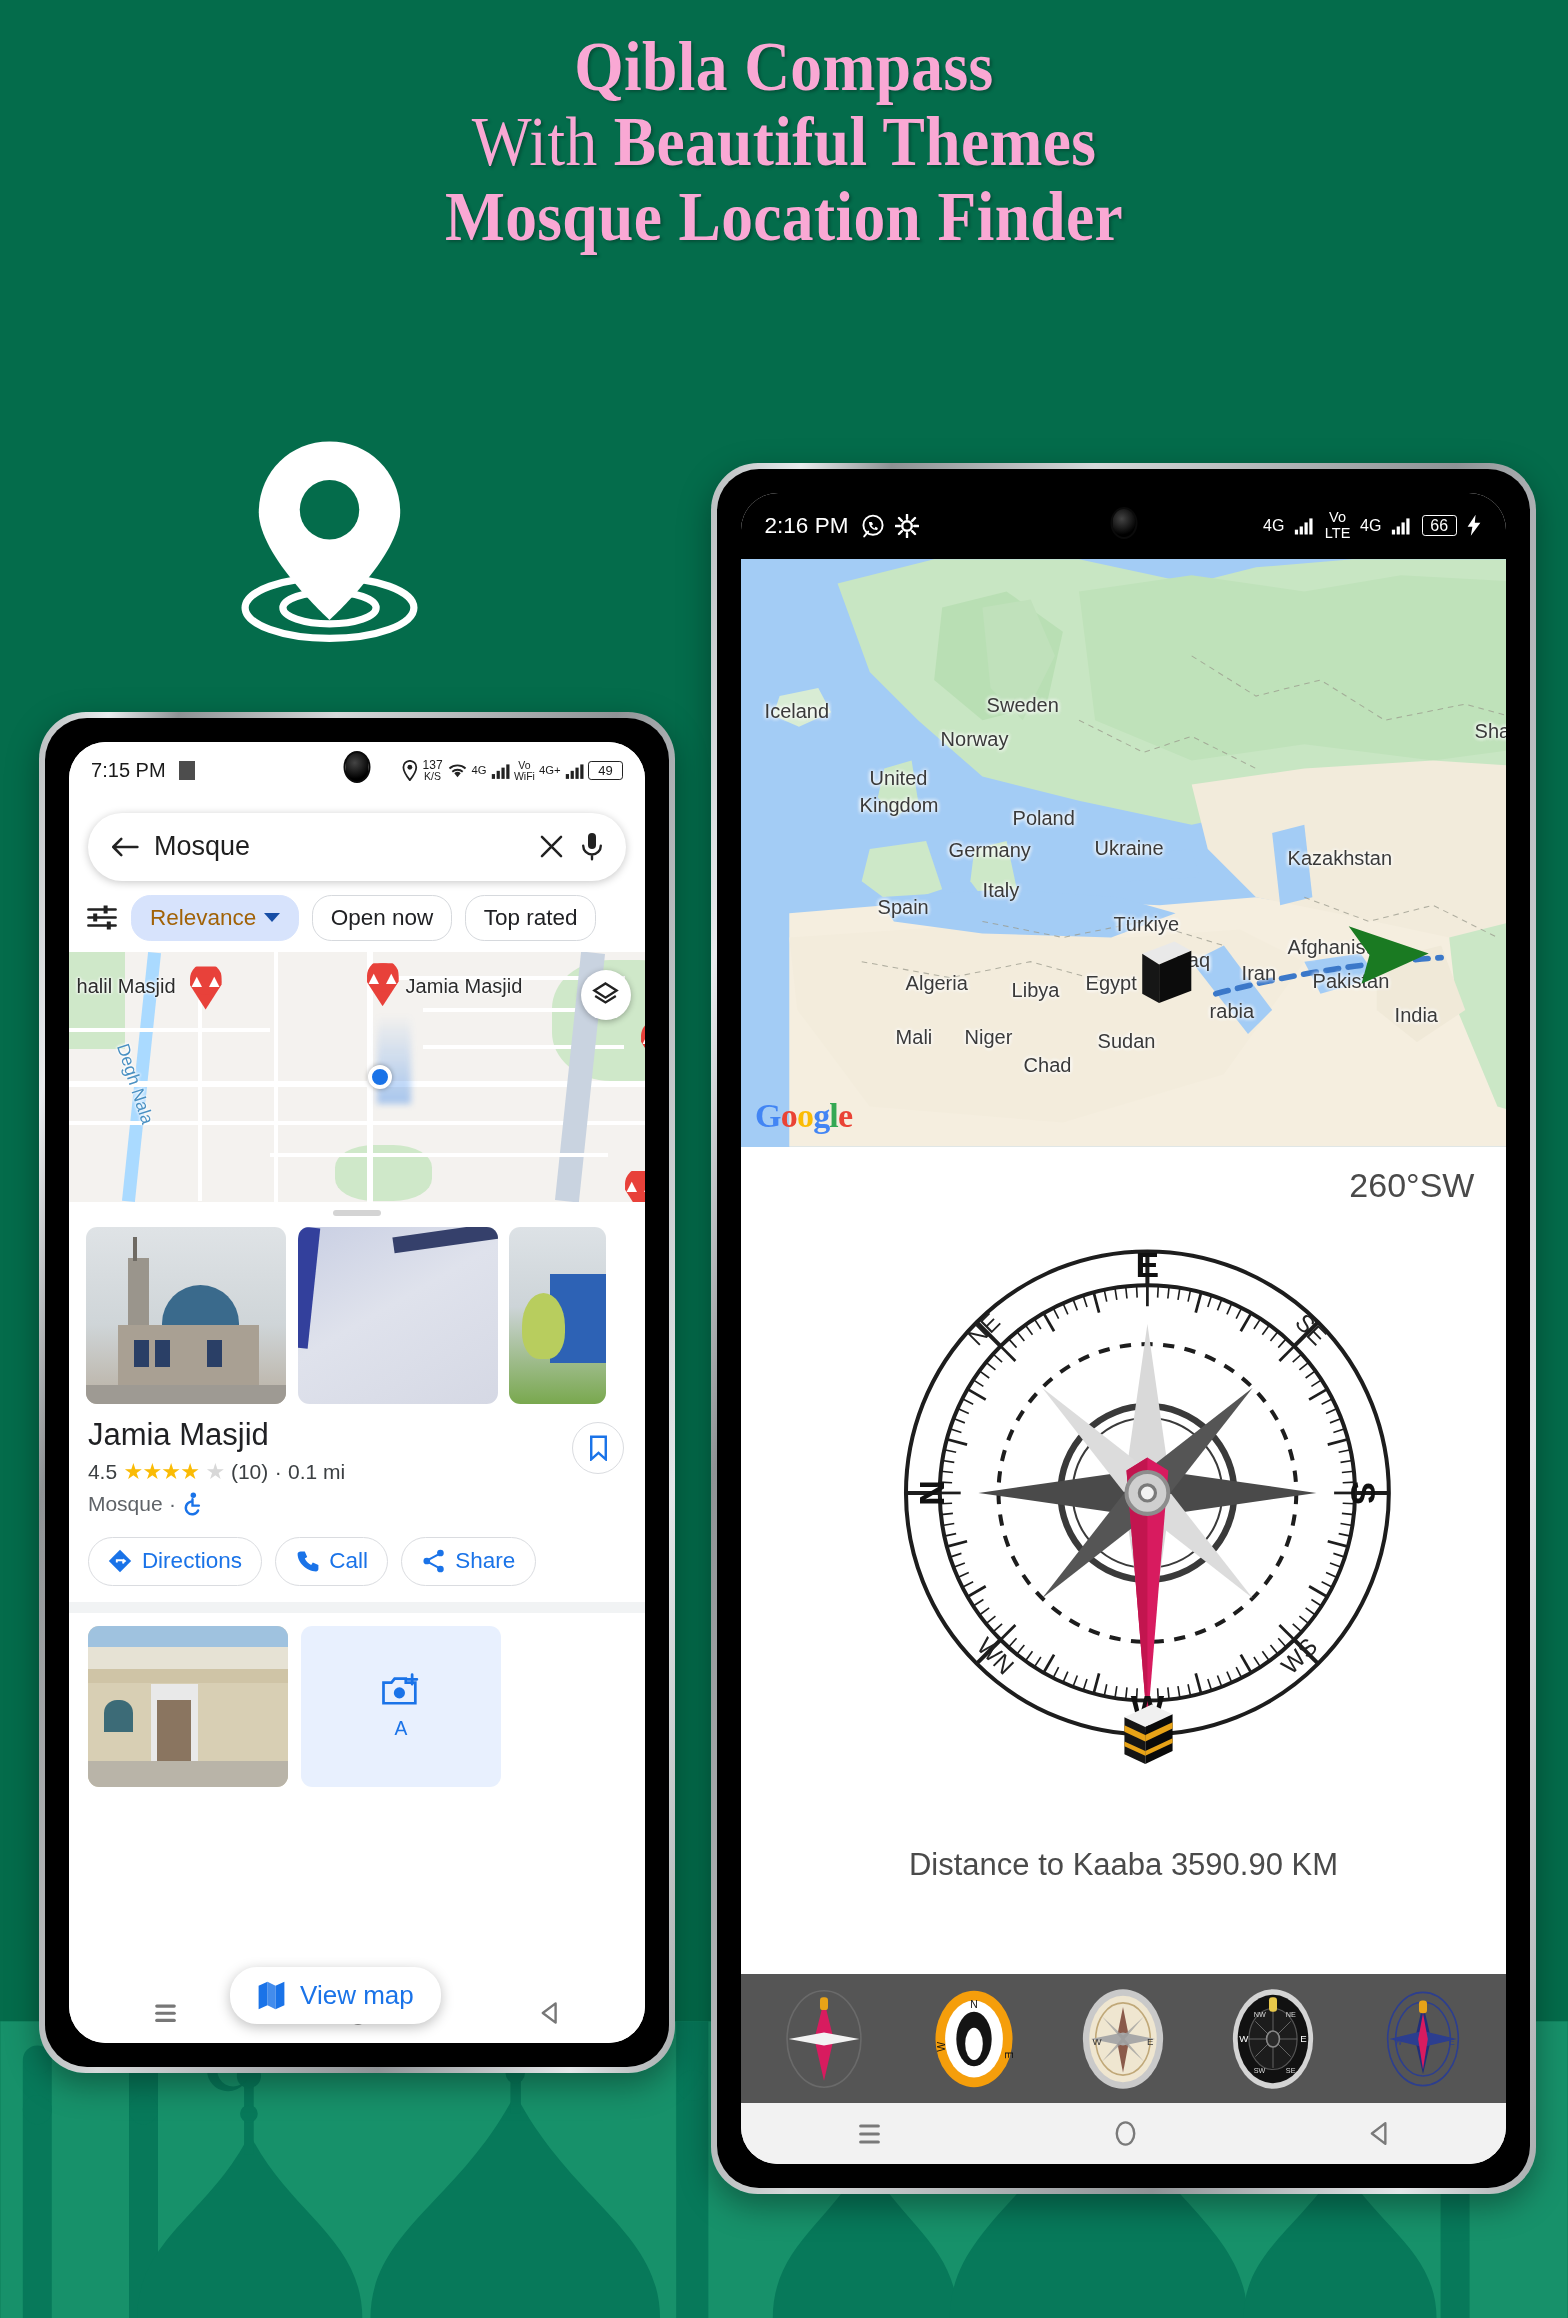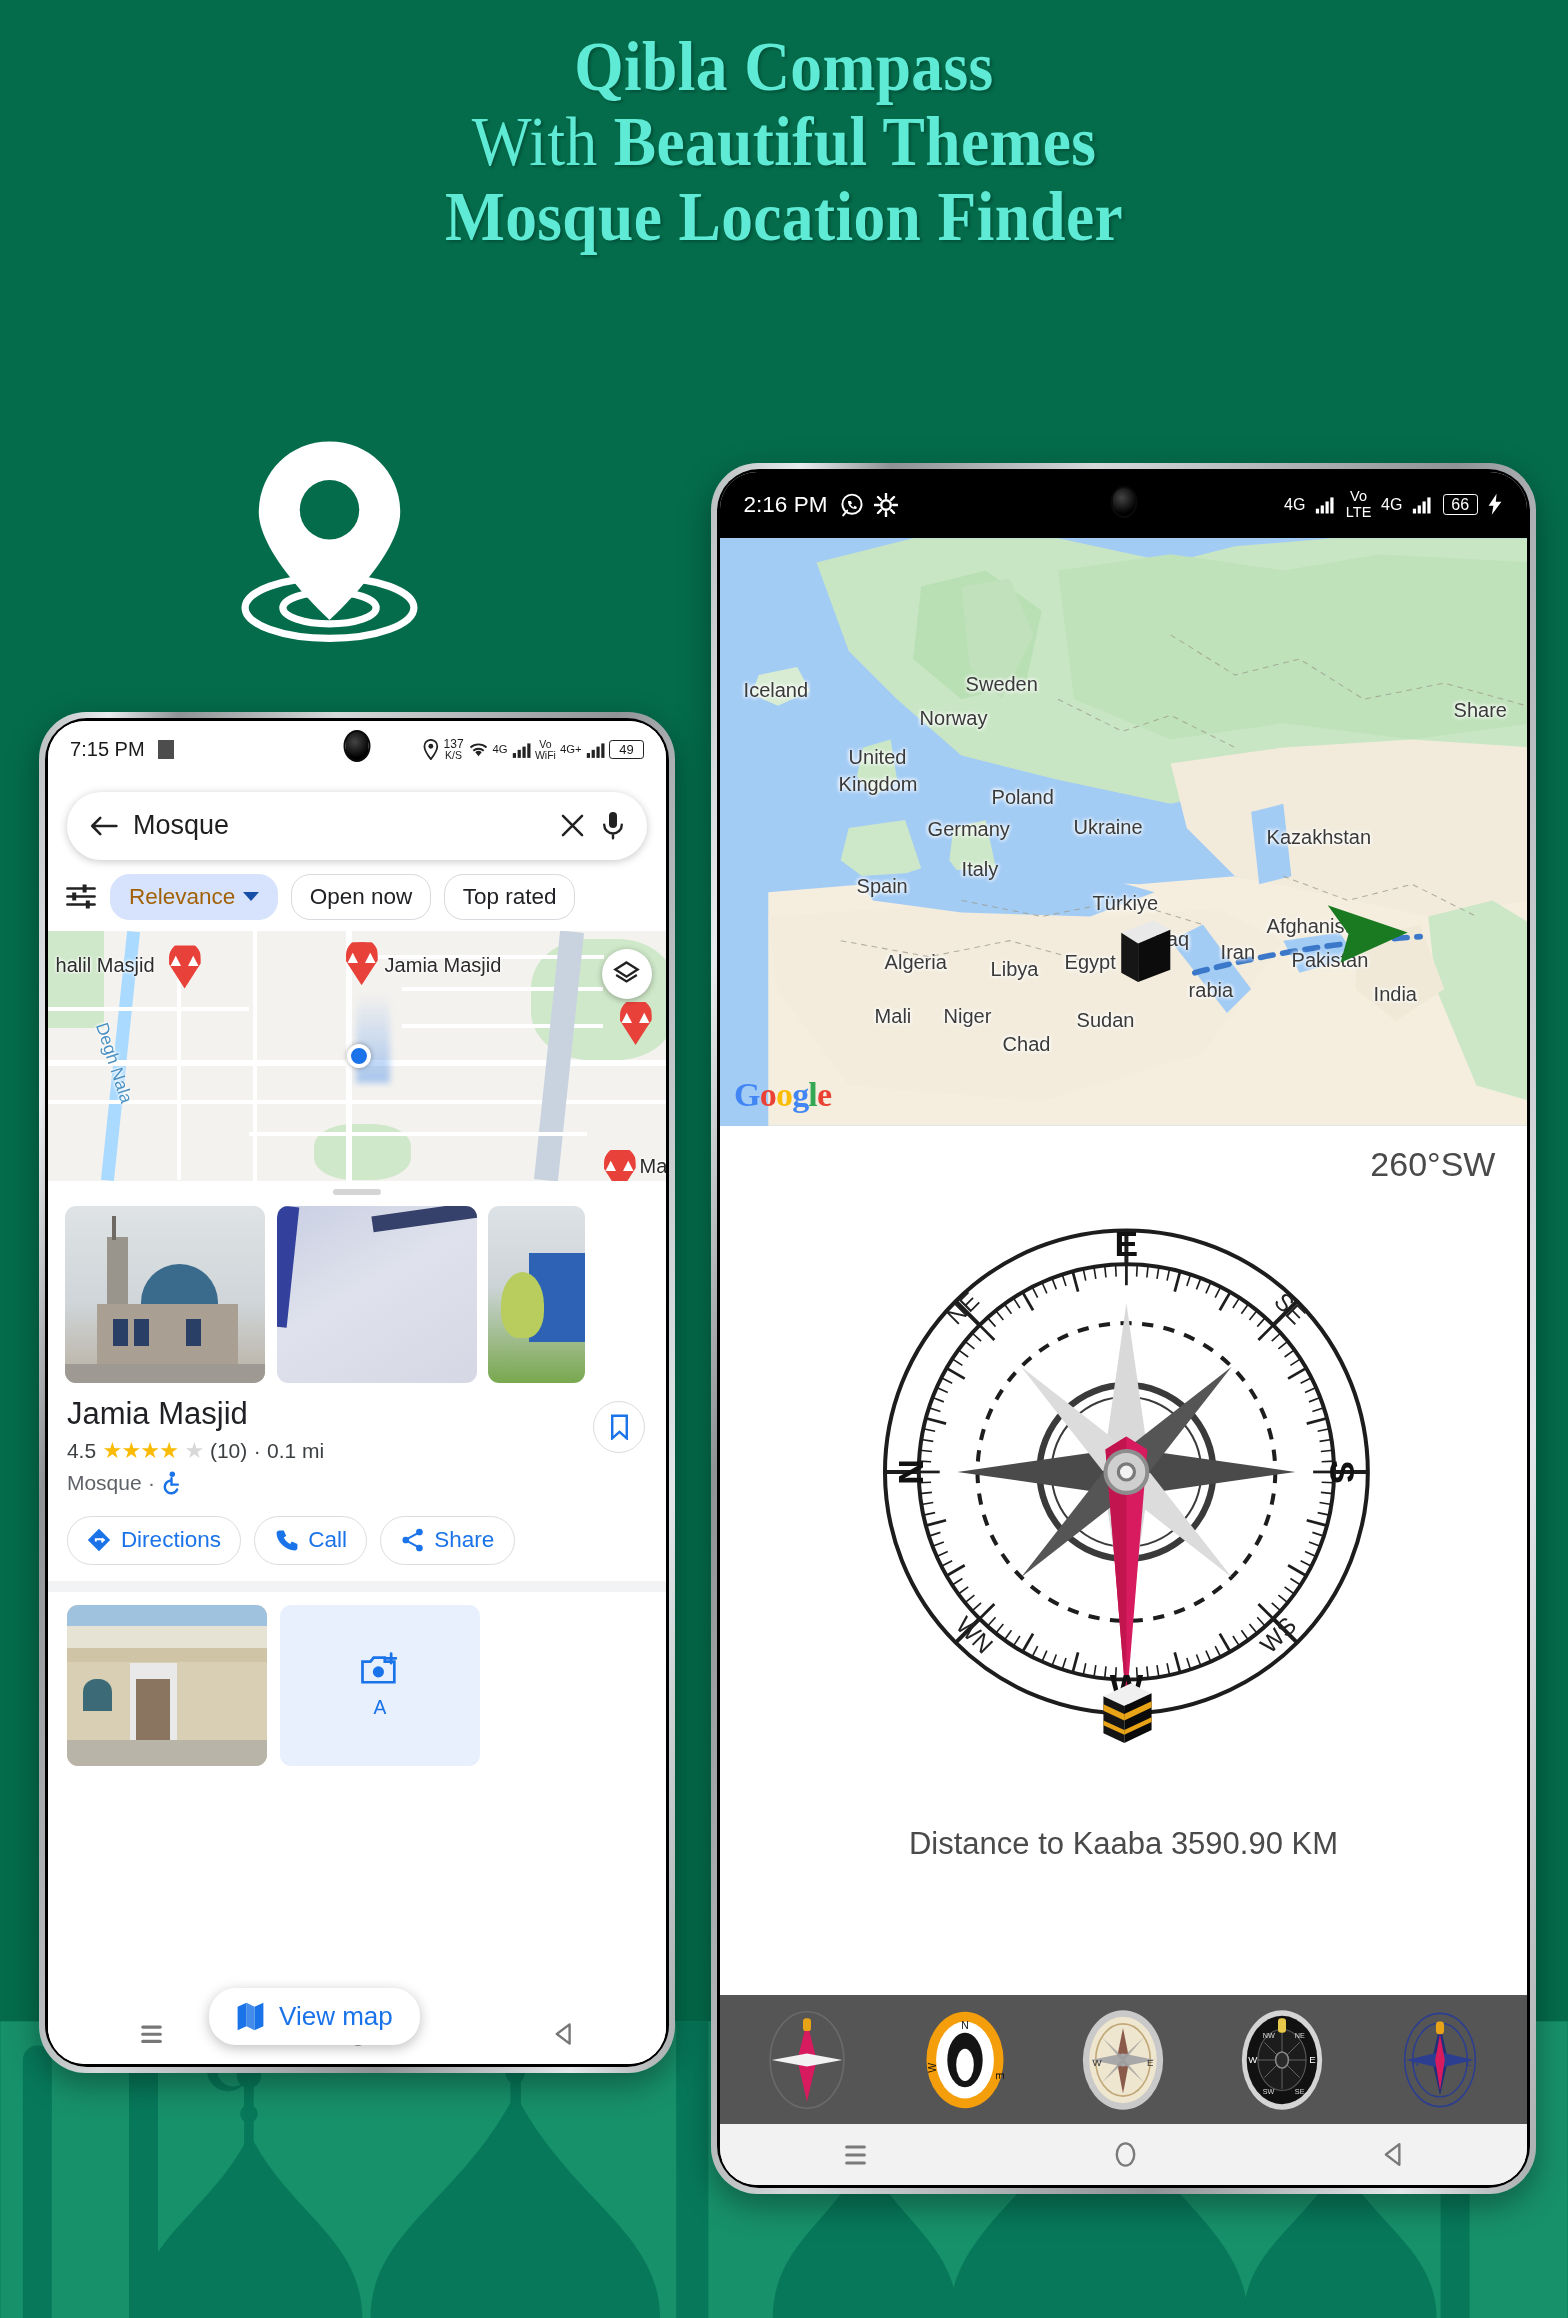--- a/index.html
+++ b/index.html
@@ -19,21 +19,21 @@
     overflow: hidden;
     z-index: 0;
   }
 
   
   .headline {
     position: absolute;
     top: 32px; left: 0; width: 1568px;
     text-align: center;
     z-index: 4;
-    color: #5eead4;
+    color: #f9a8d4;
     font-family: "Liberation Serif", "DejaVu Serif", serif;
     text-shadow: 2.4px 2.4px 3.2px rgba(0,0,0,0.25);
   }
   .headline .ln {
     display: block;
     line-height: 1.02;
     font-weight: bold;
     font-size: 66px;
     letter-spacing: 0.4px;
     transform: scaleX(0.92);
@@ -57,21 +57,21 @@
     border-radius: 47px;
     background: linear-gradient(100deg,#b9bdbe 0%, #e9ecee 8%, #8e9294 16%, #d6d9da 34%, #8f9396 66%, #e4e7e9 88%, #a9adae 100%);
     padding: 5.6px;
     box-shadow: 0 11.3px 32px rgba(0,0,0,0.35);
     z-index: 5;
   }
   .phone-inner {
     width: 100%; height: 100%;
     border-radius: 42px;
     background: #000;
-    padding: 3px;
+    padding: 24px;
     overflow: hidden;
   }
   .screen {
     width: 100%; height: 100%;
     border-radius: 37px;
     overflow: hidden;
     position: relative;
     background: #fff;
   }
 

